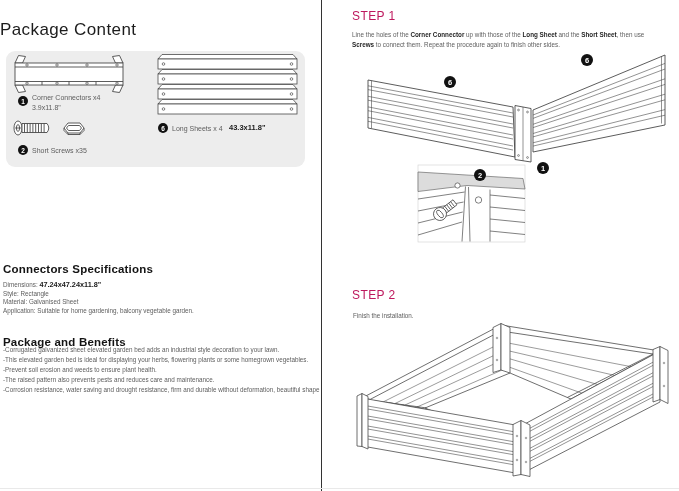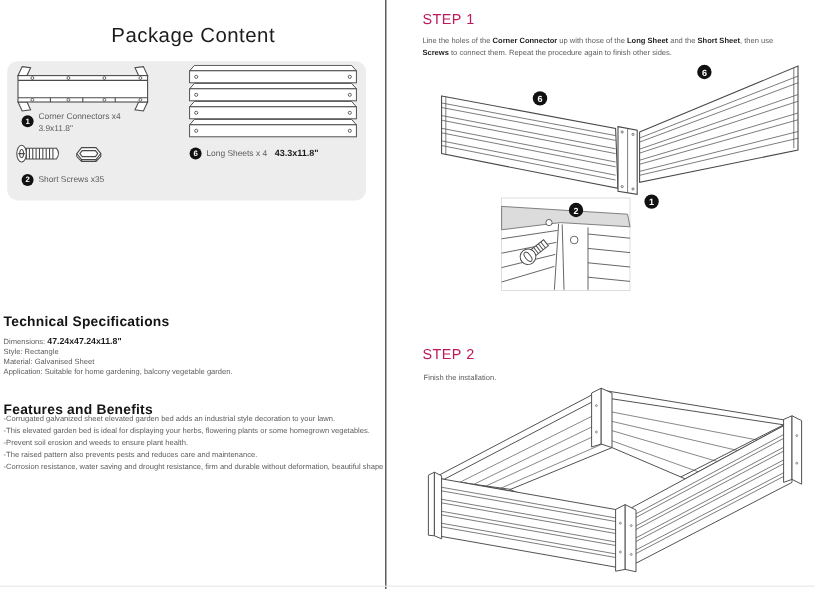--- a/index.html
+++ b/index.html
@@ -1,20 +1,20 @@
 <!DOCTYPE html>
 <html><head>
 <meta charset="utf-8">
 <style>
   html,body{margin:0;padding:0;background:#fff;}
   #page{position:relative;width:679px;height:491px;background:#fff;overflow:hidden;
         font-family:"Liberation Sans",sans-serif;color:#222;}
   .abs{position:absolute;}
   
-  .pkg-title{top:20px;left:0;width:322px;text-align:center;font-size:17px;letter-spacing:.4px;color:#1c1c1c;}
+  .pkg-title{top:20px;left:0;width:322px;text-align:left;font-size:17px;letter-spacing:.4px;color:#1c1c1c;}
   .sec-h{font-size:11.5px;font-weight:bold;letter-spacing:.2px;color:#141414;}
   .step-h{font-size:12px;font-weight:normal;letter-spacing:.4px;color:#be185d;}
   
   .t6{font-size:6.3px;color:#5d5d5d;line-height:8.4px;white-space:nowrap;}
   .t7{font-size:7px;color:#5d5d5d;line-height:9px;}
   .bullet{font-size:6.3px;color:#5d5d5d;line-height:10.1px;white-space:nowrap;}
   .para{font-size:6.3px;color:#5d5d5d;line-height:9.6px;}
   .para .b{font-weight:bold;color:#1f1f1f;}
   
   .gray-box{left:6px;top:51px;width:299px;height:116px;background:#ededed;border-radius:9px;}
@@ -117,30 +117,30 @@
         <circle cx="135.5" cy="40" r="1.3"></circle>
       <circle cx="7.5" cy="55" r="1.3"></circle>
         <circle cx="135.5" cy="55" r="1.3"></circle>
     </g>
   </svg>
 
   <div class="abs badge sm" style="left:158px;top:123px;">6</div>
   <div class="abs t7" style="left:172px;top:124px;">Long Sheets x 4</div>
   <div class="abs size-bold" style="left:229px;top:123px;">43.3x11.8"</div>
 
-  <div class="abs sec-h" style="left:3px;top:263px;">Technical Specifications</div>
+  <div class="abs sec-h" style="left:3px;top:263px;">Connectors Specifications</div>
   <div class="abs t6" style="left:3px;top:281px;">
     <span>Dimensions:</span>
     <span class="dim-val">47.24x47.24x11.8"</span>
   </div>
   <div class="abs t6" style="left:3px;top:290px;">Style: Rectangle</div>
   <div class="abs t6" style="left:3px;top:298px;">Material: Galvanised Sheet</div>
   <div class="abs t6" style="left:3px;top:306.5px;">Application: Suitable for home gardening, balcony vegetable garden.</div>
 
-  <div class="abs sec-h" style="left:3px;top:336px;">Features and Benefits</div>
+  <div class="abs sec-h" style="left:3px;top:336px;">Package and Benefits</div>
   <div class="abs" style="left:3px;top:345px;">
     <div class="bullet">-Corrugated galvanized sheet elevated garden bed adds an industrial style decoration to your lawn.</div>
     <div class="bullet">-This elevated garden bed is ideal for displaying your herbs, flowering plants or some homegrown vegetables.</div>
     <div class="bullet">-Prevent soil erosion and weeds to ensure plant health.</div>
     <div class="bullet">-The raised pattern also prevents pests and reduces care and maintenance.</div>
     <div class="bullet">-Corrosion resistance, water saving and drought resistance, firm and durable without deformation, beautiful shape</div>
   </div>
 
   <div class="abs divider"></div>
 

